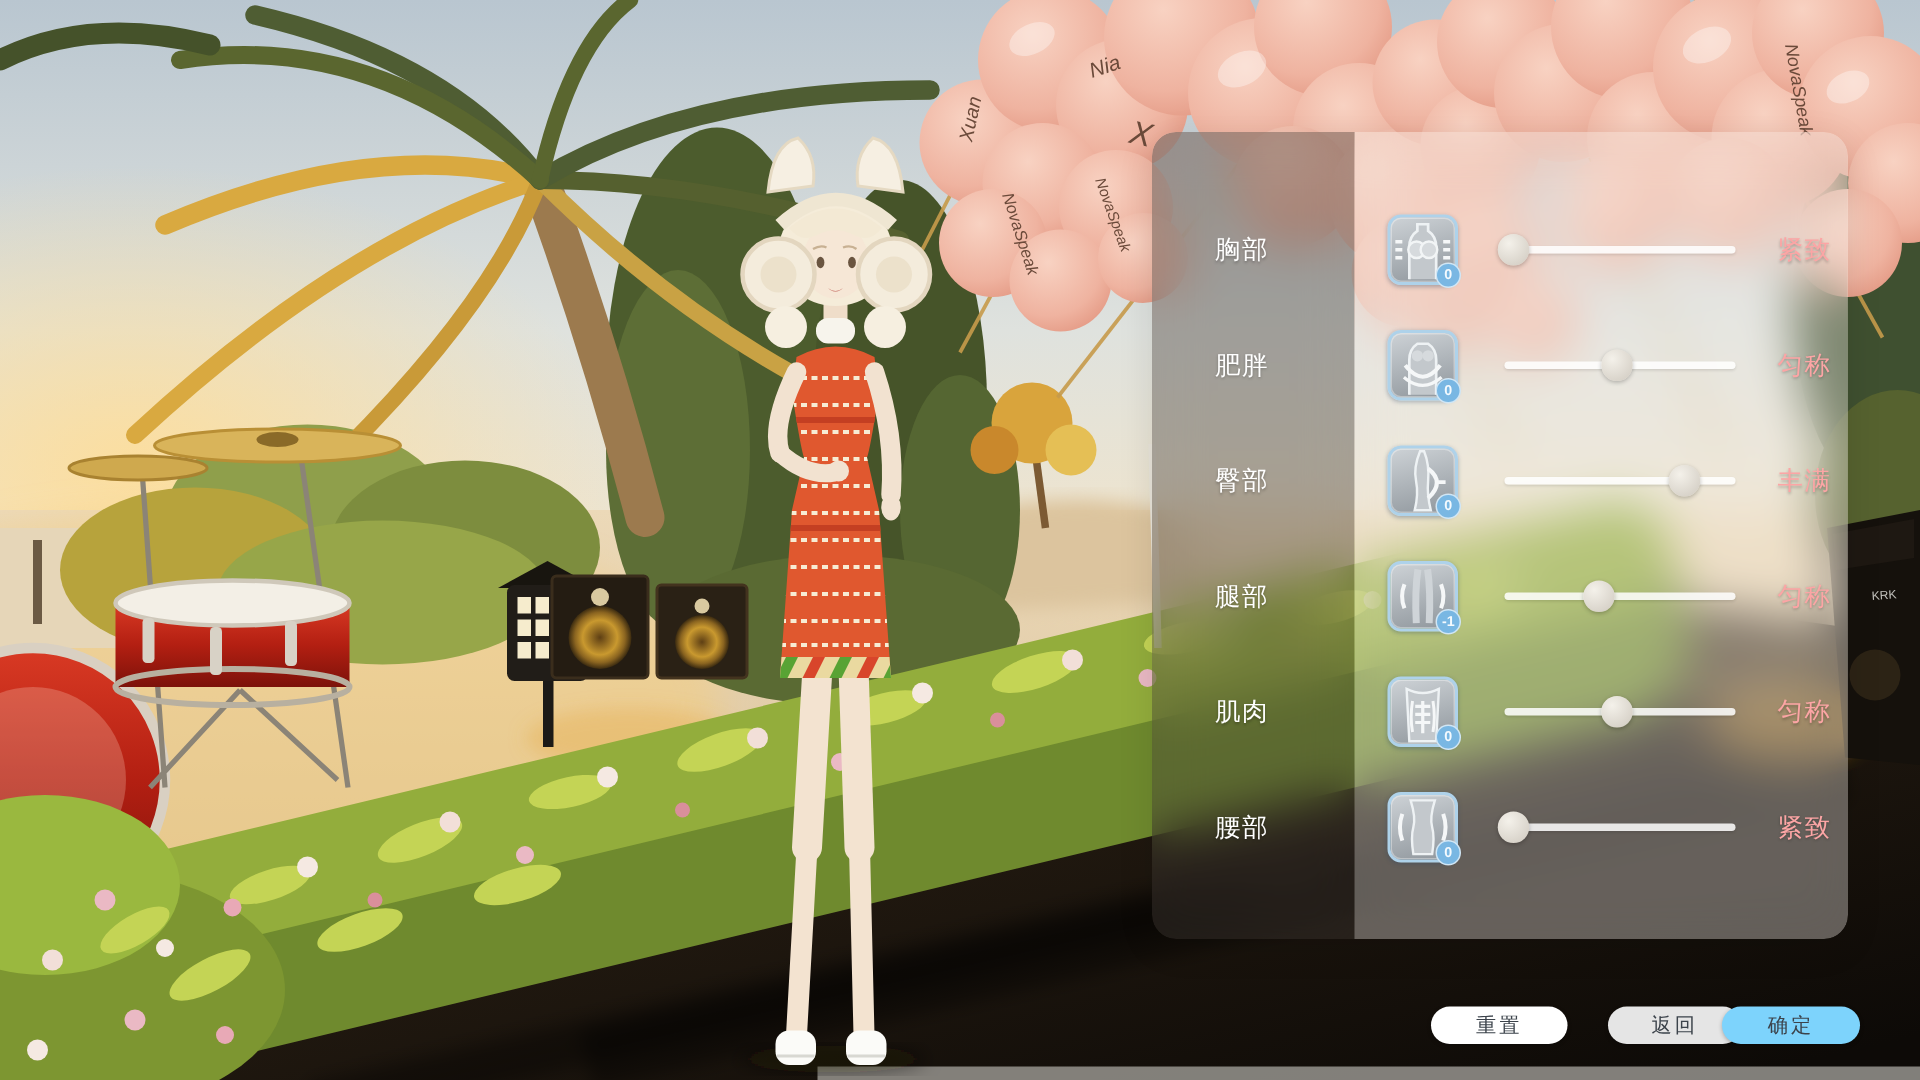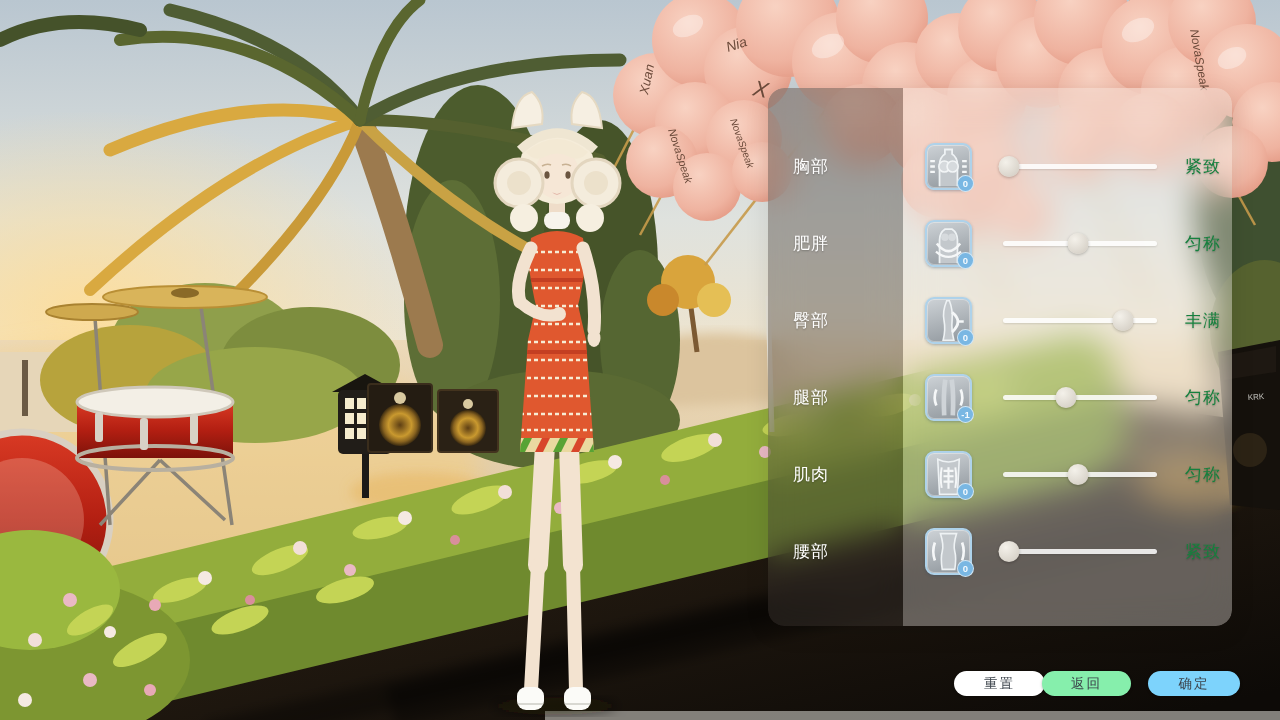--- a/index.html
+++ b/index.html
@@ -23,21 +23,21 @@
     backdrop-filter:blur(16px);
   }
   .panel-right-bg{
     position:absolute;left:135px;top:0;bottom:0;right:0;
     background:rgba(244,238,232,0.36);
     backdrop-filter:blur(16px);
   }
   .rows{position:absolute;left:0;top:40px;right:0;}
   .row{display:flex;align-items:center;height:77px;position:relative;}
   .row-label{
-    width:135px;box-sizing:border-box;padding-left:25px;
+    width:135px;box-sizing:border-box;padding-left:42px;
     color:#ffffff;font-size:17px;letter-spacing:1px;
     text-shadow:0 1px 2px rgba(0,0,0,0.28);flex:0 0 auto;
   }
   .tile{
     flex:0 0 auto;margin-left:22px;width:47px;height:47px;position:relative;
     border:2px solid #aed2ea;border-radius:9px;box-sizing:border-box;
     background:linear-gradient(165deg,#cdd2d6,#8f969c);
     padding:0;cursor:pointer;
     box-shadow:0 1px 3px rgba(40,70,100,0.35), inset 0 0 0 1px rgba(255,255,255,0.35);
   }
@@ -56,32 +56,32 @@
     background:rgba(255,255,255,0.85);
     box-shadow:0 1px 2px rgba(0,0,0,0.12);
   }
   .slider .handle{
     position:absolute;top:0;width:21px;height:21px;border-radius:50%;
     transform:translateX(-50%);
     background:radial-gradient(circle at 35% 30%,#f4f1ea,#cfc9bf);
     box-shadow:0 1px 3px rgba(0,0,0,0.25);
   }
   .row-value{
-    margin-left:28px;color:#15803d;font-size:17px;letter-spacing:1px;
+    margin-left:28px;color:#fca5a5;font-size:17px;letter-spacing:1px;
     text-shadow:0 1px 2px rgba(0,0,0,0.28);
   }
 
   
   .footer-btn{
     position:absolute;top:671px;height:25px;border:none;border-radius:13px;
     font-family:inherit;font-size:13.5px;color:#3c434b;cursor:pointer;
     box-shadow:0 1px 3px rgba(0,0,0,0.28);letter-spacing:2px;
   }
   .btn-reset{left:954px;width:91px;background:#ffffff;}
-  .btn-back{left:1042px;width:89px;background:#86efac;}
+  .btn-back{left:1072px;width:89px;background:#e5e5e5;}
   .btn-confirm{left:1148px;width:92px;background:#7dd3fc;}
 </style>
 </head>
 <body>
 
 <svg width="0" height="0" style="position:absolute" aria-hidden="true">
   <defs>
     <symbol id="icon-chest" viewBox="0 0 24 24">
       <path d="M7,23 V11 Q7,7 10,5 L10,2.5 H14 L14,5 Q17,7 17,11 V23" fill="#c3c8cc" stroke="#eef2f4" stroke-width="1"></path>
       <circle cx="9.7" cy="12" r="3.1" fill="#d6dadd" stroke="#f2f5f6" stroke-width="0.9"></circle>

